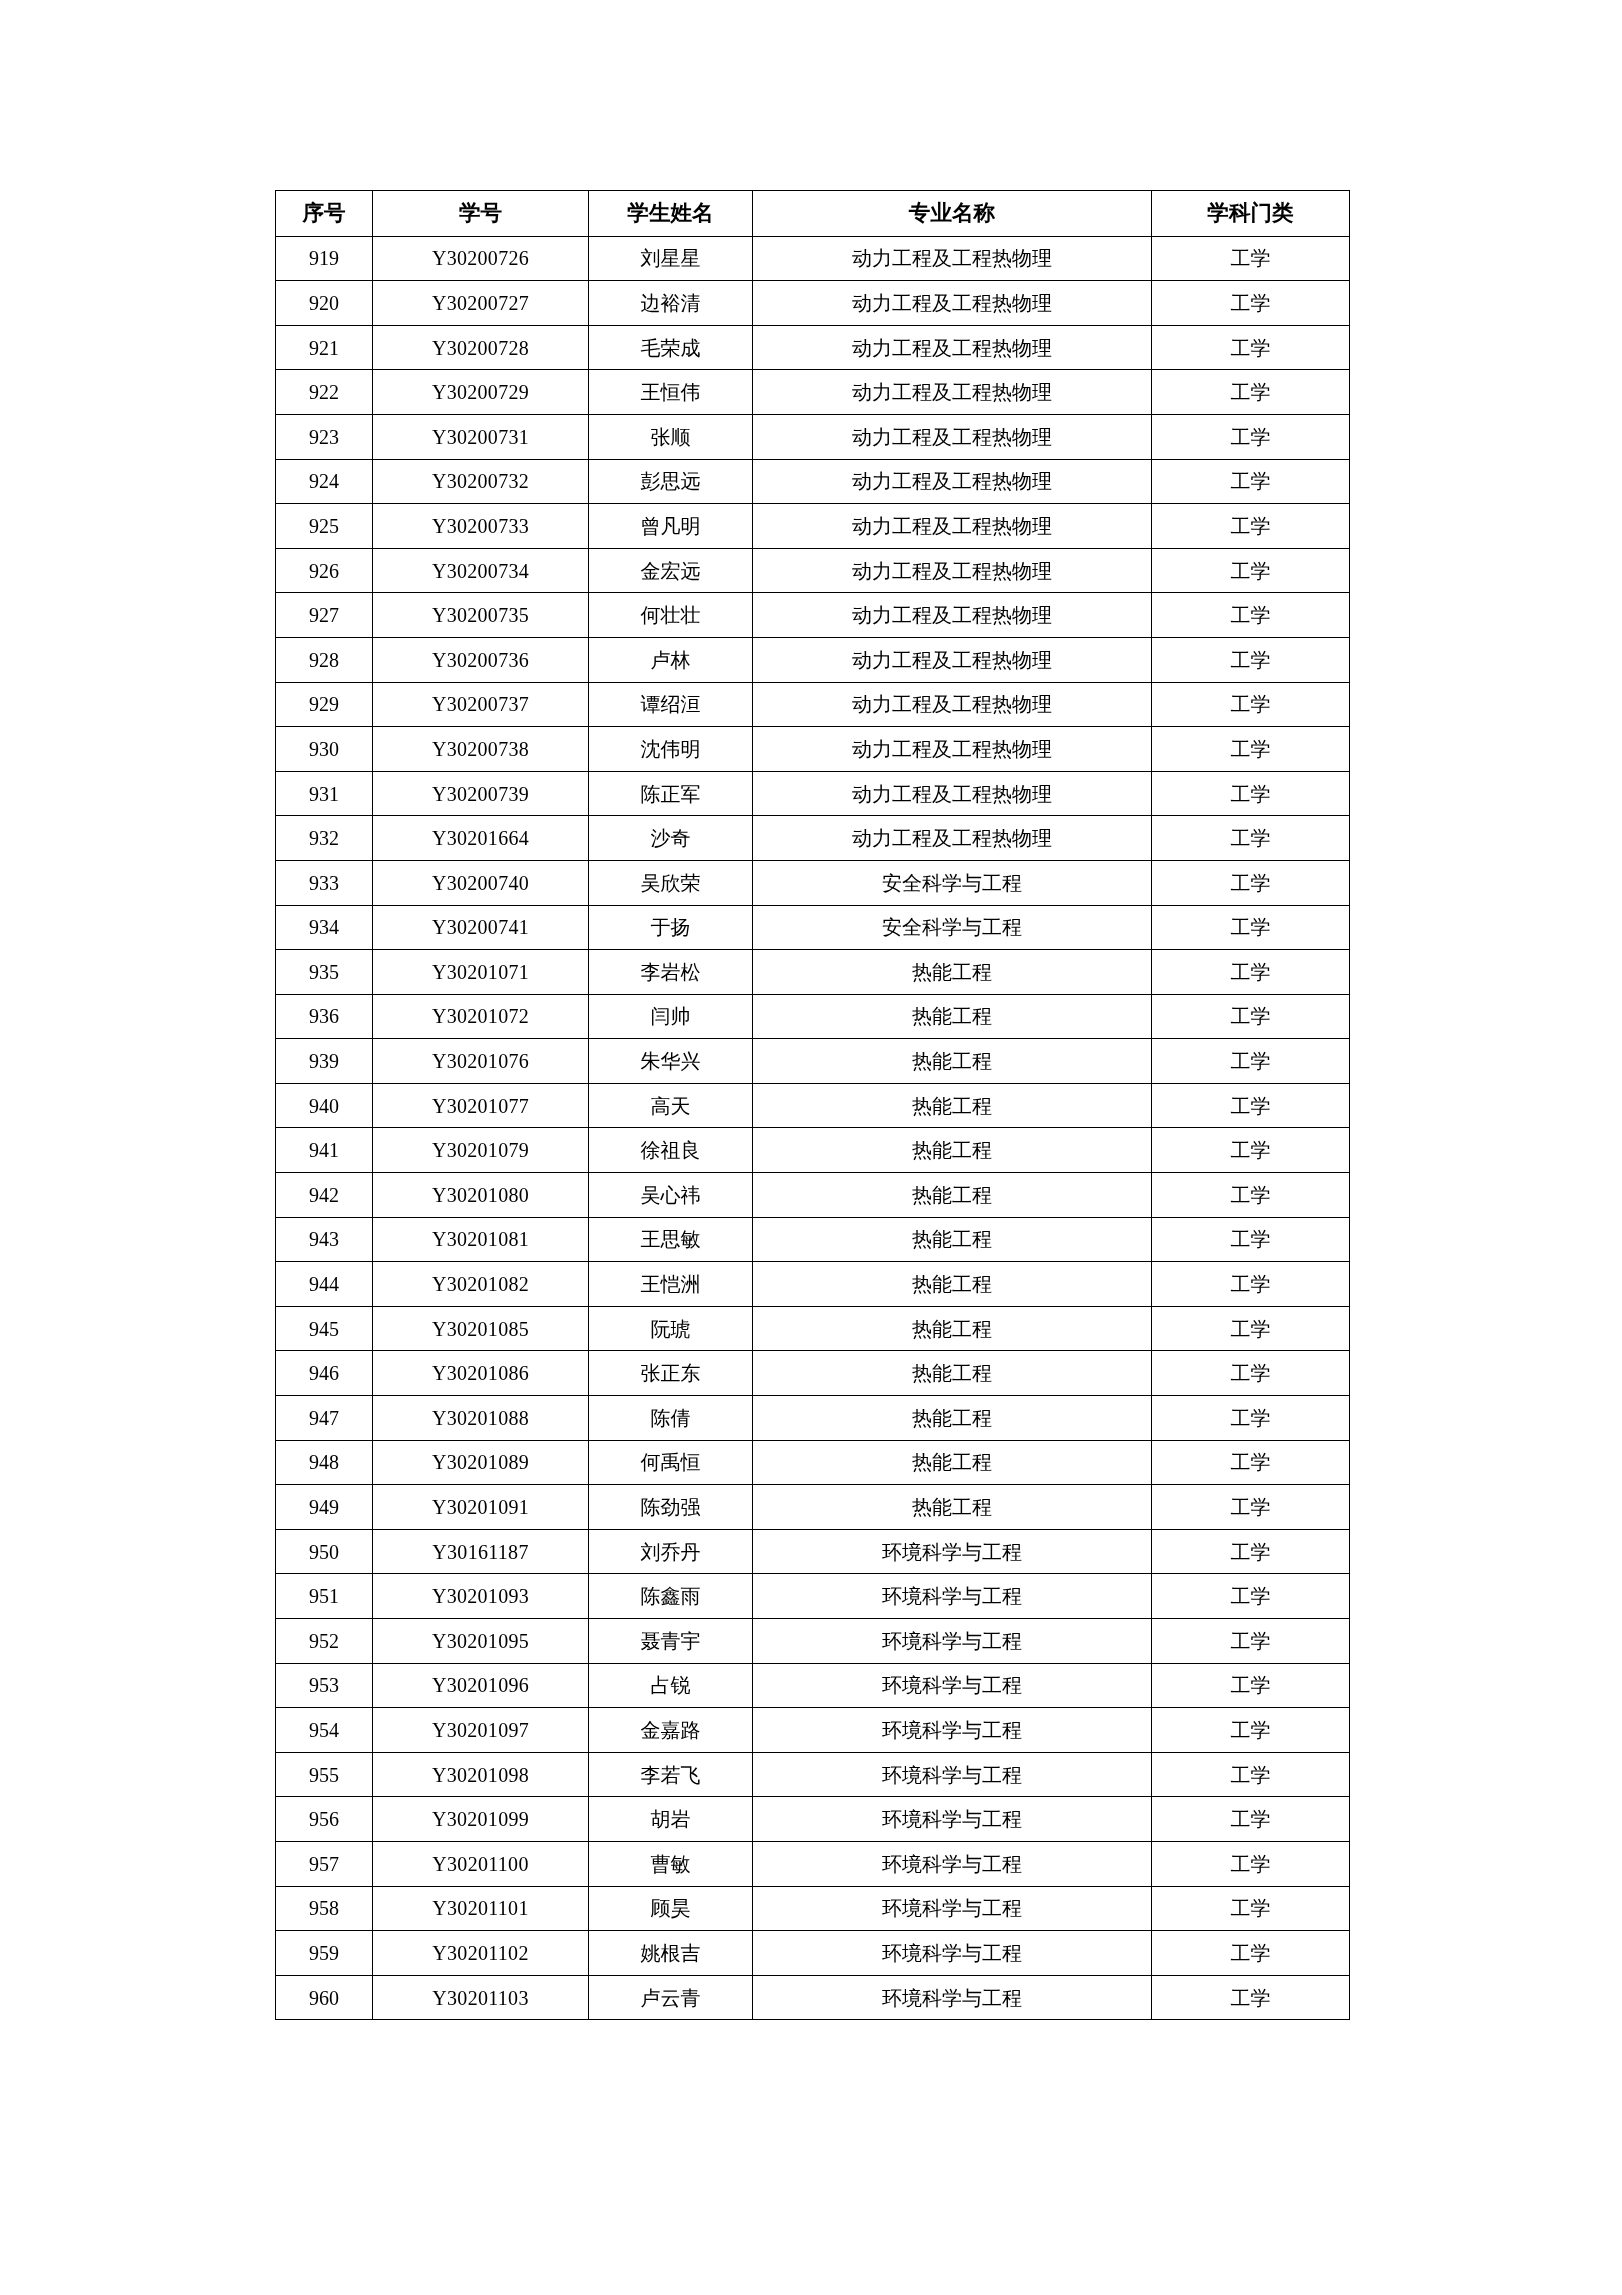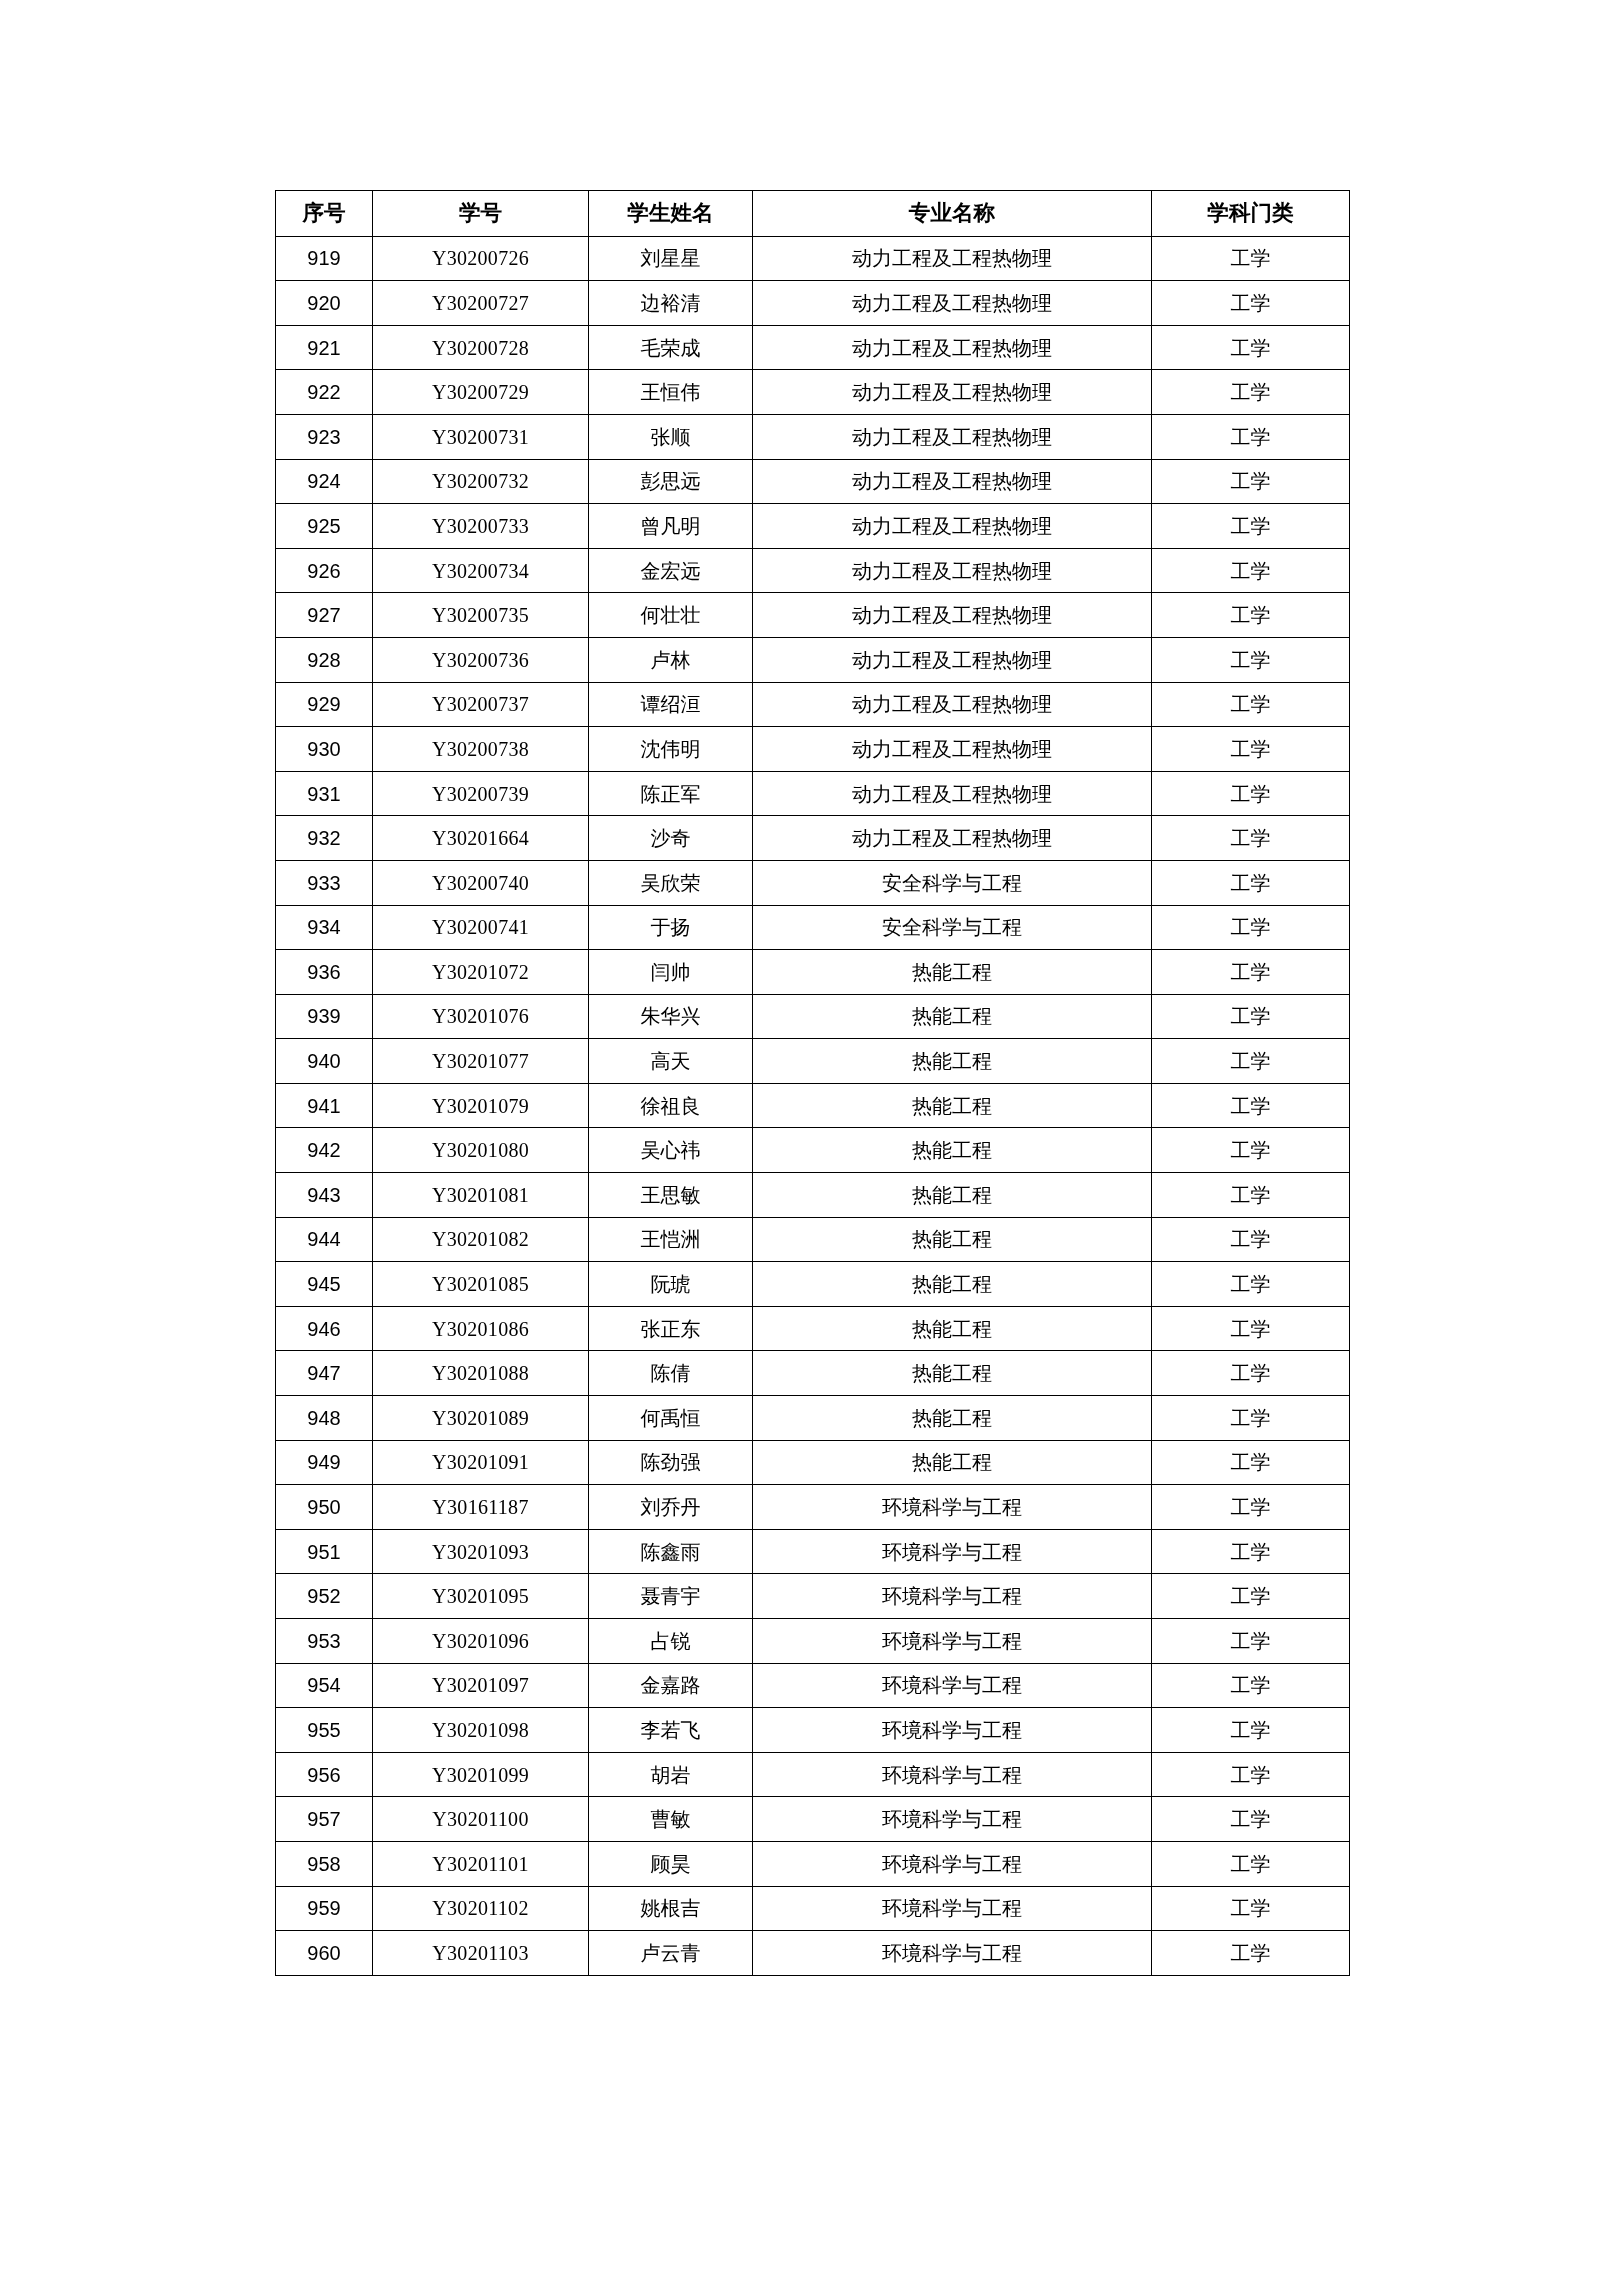--- a/index.html
+++ b/index.html
@@ -43,21 +43,21 @@
   table.roster thead th {
     font-weight: bold;
     font-size: 21.6px;
     height: 42px;
   }
   col.c-idx    { width: 97px; }
   col.c-sid    { width: 216px; }
   col.c-name   { width: 164px; }
   col.c-major  { width: 399px; }
   col.c-disc   { width: 198px; }
-  .cell-idx   { font-family: Liberation Sans, sans-serif; }
+  .cell-idx   { font-family: Liberation Serif, serif; }
   .cell-sid   { font-family: "Liberation Serif", serif; letter-spacing: 0.3px; margin-left: 36px; }
 </style>
 </head>
 <body>
 
 <div class="page">
   <div class="table-wrap">
     <table class="roster">
       <colgroup>
         <col class="c-idx">
@@ -182,20 +182,27 @@
             <td class="cell-disc">工学</td>
           </tr>
           <tr>
             <td class="cell-idx">934</td>
             <td class="cell-sid">Y30200741</td>
             <td class="cell-name">于扬</td>
             <td class="cell-major">安全科学与工程</td>
             <td class="cell-disc">工学</td>
           </tr>
           <tr>
+            <td class="cell-idx">935</td>
+            <td class="cell-sid">Y30201071</td>
+            <td class="cell-name">李岩松</td>
+            <td class="cell-major">热能工程</td>
+            <td class="cell-disc">工学</td>
+          </tr>
+          <tr>
             <td class="cell-idx">936</td>
             <td class="cell-sid">Y30201072</td>
             <td class="cell-name">闫帅</td>
             <td class="cell-major">热能工程</td>
             <td class="cell-disc">工学</td>
           </tr>
           <tr>
             <td class="cell-idx">939</td>
             <td class="cell-sid">Y30201076</td>
             <td class="cell-name">朱华兴</td>

